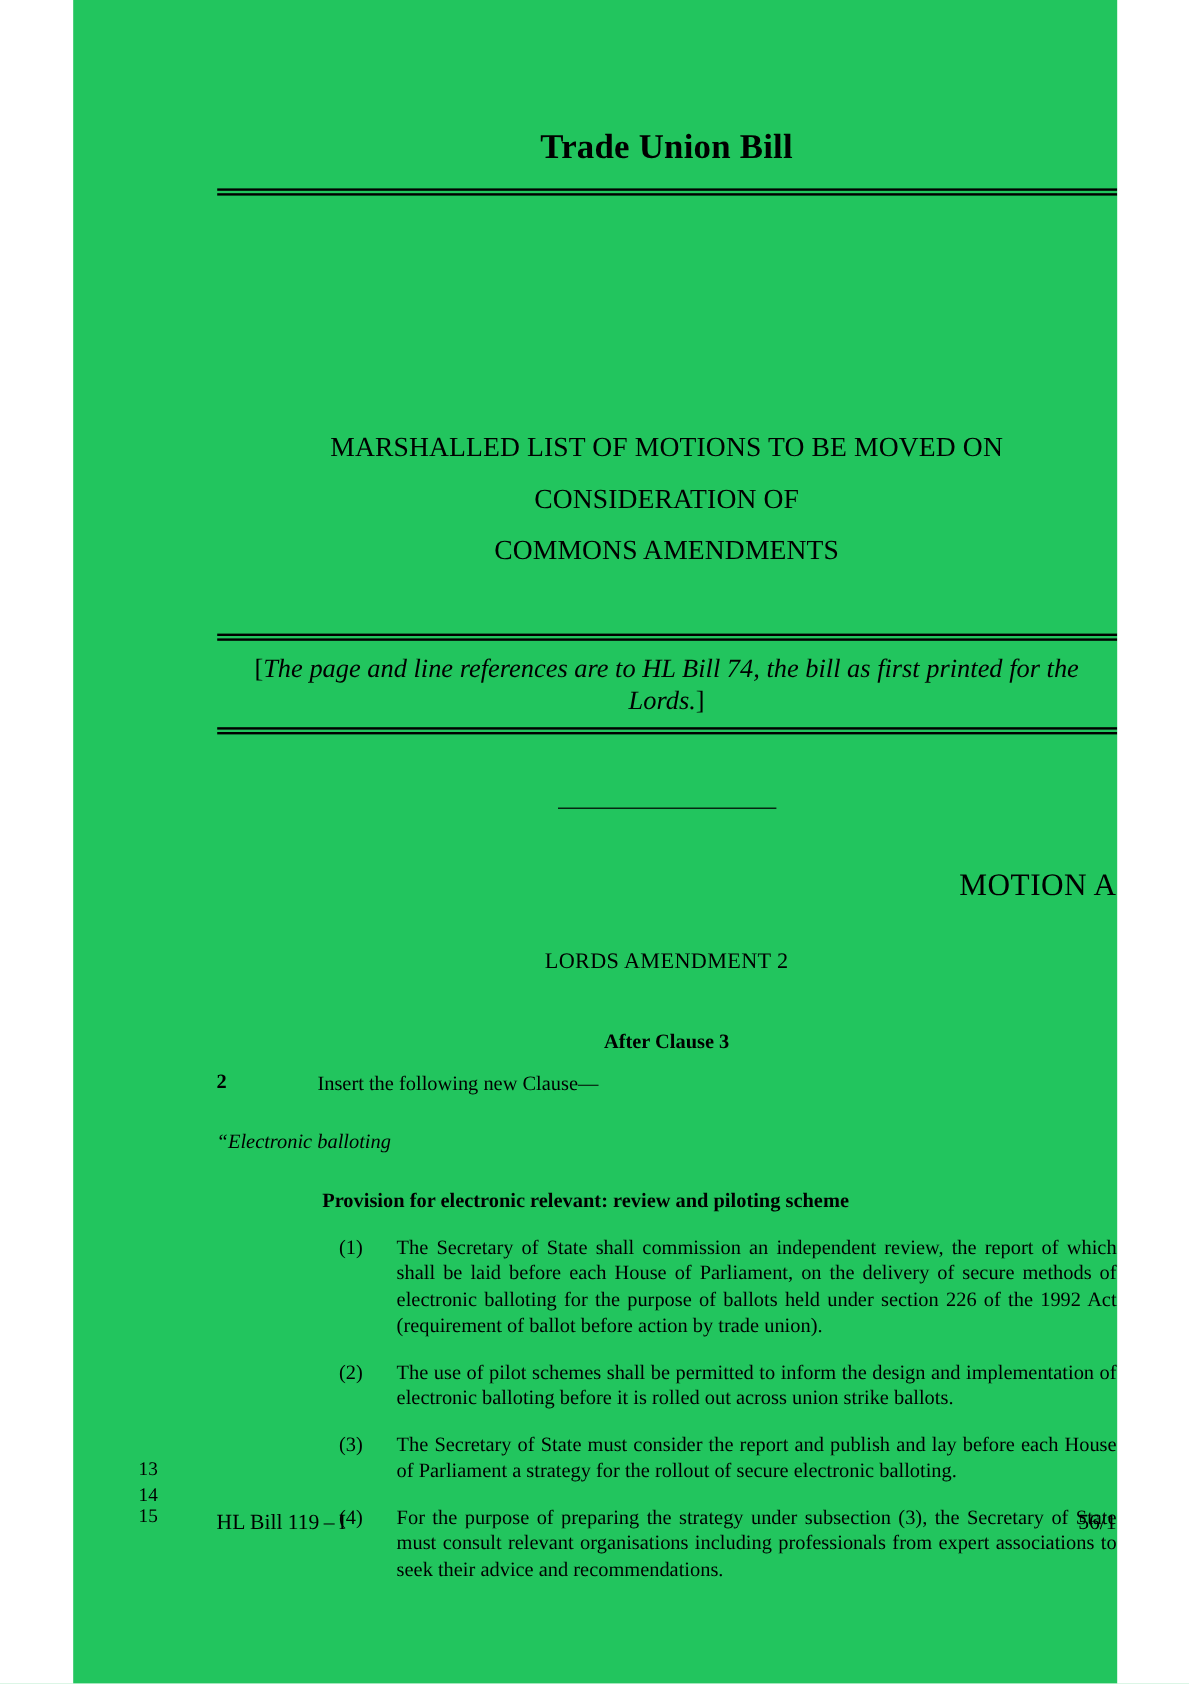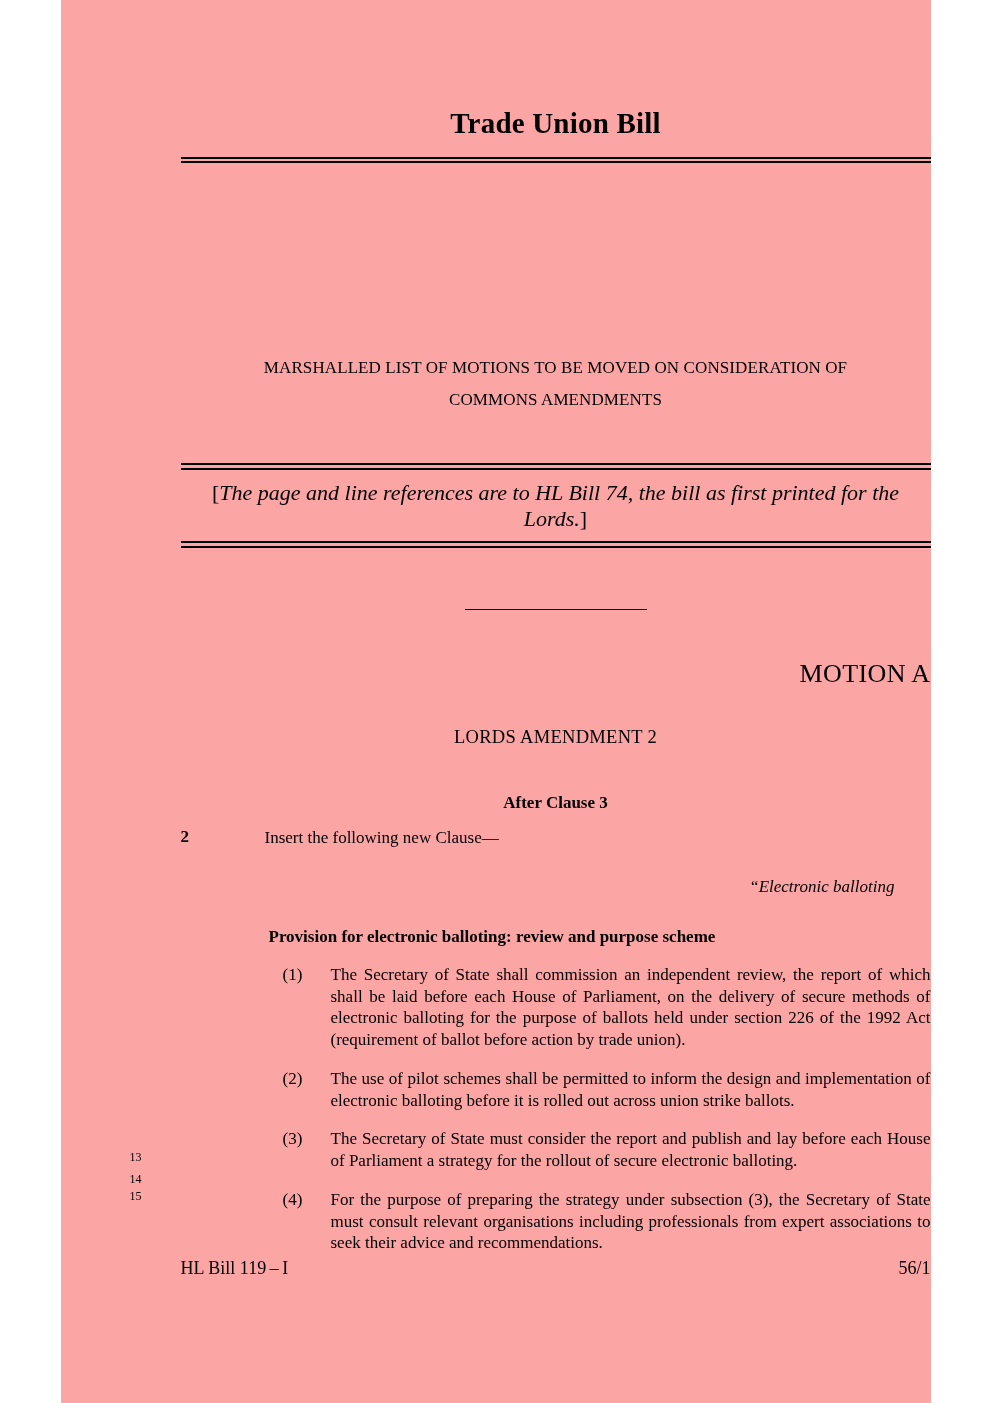--- a/index.html
+++ b/index.html
@@ -9,21 +9,21 @@
   }
   body {
     font-family: "Liberation Serif", "DejaVu Serif", serif;
     color: #000000;
   }
   .page {
     position: relative;
     width: 870px;
     height: 1403px;
     margin: 0 auto;
-    background: #fca5a5;
+    background: #22c55e;
     overflow: hidden;
     font-family: Liberation Serif, serif;
   }
 
   
   .content {
     position: absolute;
     left: 120px;
     top: 0;
     width: 750px;   
@@ -42,21 +42,21 @@
   .rule-double {
     margin-top: 17px;
     border-top: 2.2px solid #000;
     border-bottom: 2.2px solid #000;
     height: 2.6px;
   }
 
   
   .subtitle {
     text-align: center;
-    font-size: 17px;
+    font-size: 23px;
     line-height: 1.85;
     margin: 0;
     padding-top: 189px;
     letter-spacing: 0.1px;
   }
   .subtitle-line { display: block; }
 
   .note-block {
     margin-top: 48px;
   }
@@ -139,21 +139,21 @@
     font-weight: bold;
     font-size: 17px;
   }
   .insert-text {
     margin-left: 84px;   
     font-size: 17px;
     line-height: 1.28;
   }
 
   .quoted-title {
-    text-align: right;
+    text-align: left;
     font-style: italic;
     font-size: 17px;
     margin: 0;
     padding-top: 24px;
     padding-right: 36px;
     line-height: 1.2;
   }
 
   .clause-heading {
     font-weight: bold;
@@ -182,22 +182,22 @@
     position: absolute;
     left: 0;
     top: 0;
   }
   .sub-text { display: block; }
 
   
   .line-num {
     position: absolute;
     width: 40px;
-    text-align: center;
-    font-size: 12px;
+    text-align: left;
+    font-size: 16px;
     line-height: 1.28;
   }
 
   
   .footer {
     position: absolute;
     left: 120px;
     width: 750px;
     top: 1258px;
     font-size: 18px;
@@ -248,21 +248,21 @@
 
     <div class="amendment-body">
 
       <div class="insert-row">
         <span class="amend-no">2</span>
         <div class="insert-text">Insert the following new Clause—</div>
       </div>
 
       <p class="quoted-title">“Electronic balloting</p>
 
-      <p class="clause-heading">Provision for electronic balloting: review and purpose scheme</p>
+      <p class="clause-heading">Provision for electronic relevant: review and piloting scheme</p>
 
       <div class="subsections">
 
         <div class="subsection">
           <span class="sub-no">(1)</span>
           <span class="sub-text">The Secretary of State shall commission an independent review, the report of which shall be laid before each House of Parliament, on the delivery of secure methods of electronic balloting for the purpose of ballots held under section 226 of the 1992 Act (requirement of ballot before action by trade union).</span>
         </div>
 
         <div class="subsection">
           <span class="sub-no">(2)</span>

